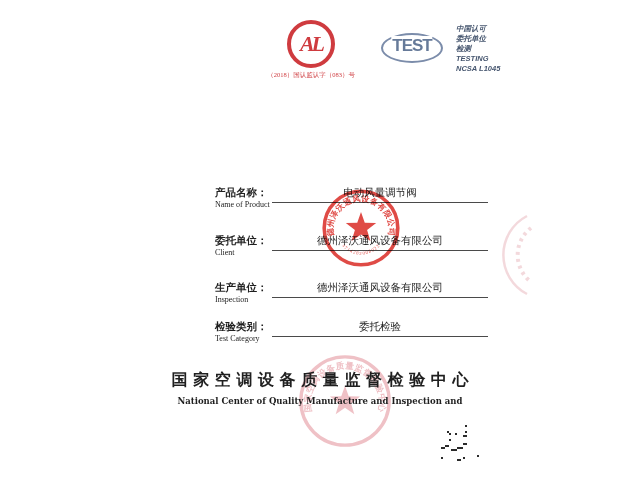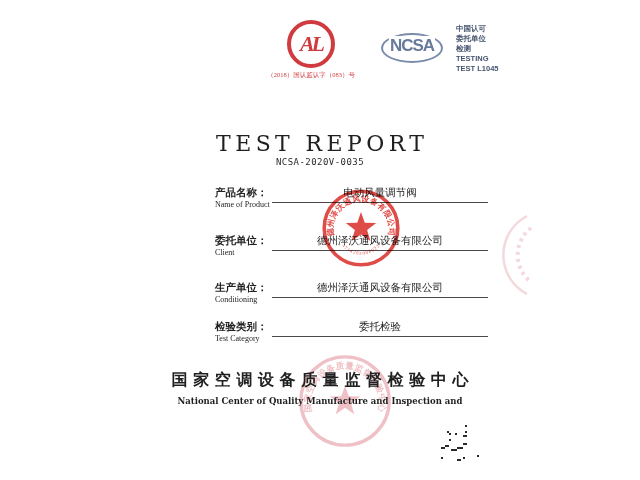--- a/index.html
+++ b/index.html
@@ -34,21 +34,21 @@
              display:flex;align-items:center;justify-content:center;}
   .ilac-label{font-family:"Liberation Sans",sans-serif;font-weight:bold;font-size:8.5px;color:#7b8caa;}
 
   .cnas-wrap{position:absolute;left:381px;top:30px;width:62px;height:32px;}
   .cnas-ellipse{position:absolute;left:0;top:3px;width:58px;height:26px;border:2.5px solid #7b8caa;border-radius:50%;}
   .cnas-label{position:absolute;left:50%;top:50%;transform:translate(-50%,-50%);background:#ffffff;
               padding:0 1px;font-family:"Liberation Sans",sans-serif;font-weight:bold;font-size:17px;
               color:#667a99;letter-spacing:-1px;}
 
   .accred{position:absolute;left:456px;top:24px;font-family:"Liberation Sans",sans-serif;
-          font-size:7.5px;line-height:10px;font-weight:bold;color:#46566f;}
+          font-size:7.5px;line-height:10px;font-weight:bold;color:#46566f;font-style:italic;}
 
   
   .title-cn{position:absolute;left:0;top:92px;width:640px;text-align:center;font-size:33px;
             font-weight:bold;letter-spacing:0.8em;text-indent:0.8em;}
   .title-en{position:absolute;left:0;top:131px;width:640px;text-align:center;font-size:22px;
             letter-spacing:0.2em;text-indent:0.2em;font-family:"DejaVu Serif",serif;}
   .report-no{position:absolute;left:0;top:157px;width:640px;text-align:center;font-size:9px;
              letter-spacing:0.05em;font-family:"DejaVu Sans Mono",monospace;color:#2a2a2a;}
 
   
@@ -87,47 +87,45 @@
   <div class="cal-wrap">
     <div class="cal-circle">
       <span class="cal-al">AL</span>
     </div>
     <div class="cal-caption">（2018）国认监认字（083）号</div>
   </div>
 
 
   <div class="cnas-wrap">
     <div class="cnas-ellipse"></div>
-    <span class="cnas-label">NCSA</span>
+    <span class="cnas-label">TEST</span>
   </div>
 
   <div class="accred">
     <div>中国认可</div>
     <div>委托单位</div>
     <div>检测</div>
     <div>TESTING</div>
-    <div>TEST L1045</div>
-  </div>
-
-  <div class="title-en">TEST REPORT</div>
-  <div class="report-no">NCSA-2020V-0035</div>
+    <div>NCSA L1045</div>
+  </div>
+
 
   <div class="frow" style="top:186px">
     <span class="flabel-cn">产品名称：</span>
     <span class="flabel-en">Name of Product</span>
     <span class="fline">电动风量调节阀</span>
   </div>
   <div class="frow" style="top:234px">
     <span class="flabel-cn">委托单位：</span>
     <span class="flabel-en">Client</span>
     <span class="fline">德州泽沃通风设备有限公司</span>
   </div>
   <div class="frow" style="top:281px">
     <span class="flabel-cn">生产单位：</span>
-    <span class="flabel-en">Conditioning</span>
+    <span class="flabel-en">Inspection</span>
     <span class="fline">德州泽沃通风设备有限公司</span>
   </div>
   <div class="frow" style="top:320px">
     <span class="flabel-cn">检验类别：</span>
     <span class="flabel-en">Test Category</span>
     <span class="fline">委托检验</span>
   </div>
 
   <svg class="seal seal-main" viewBox="0 0 100 100">
     <defs>

